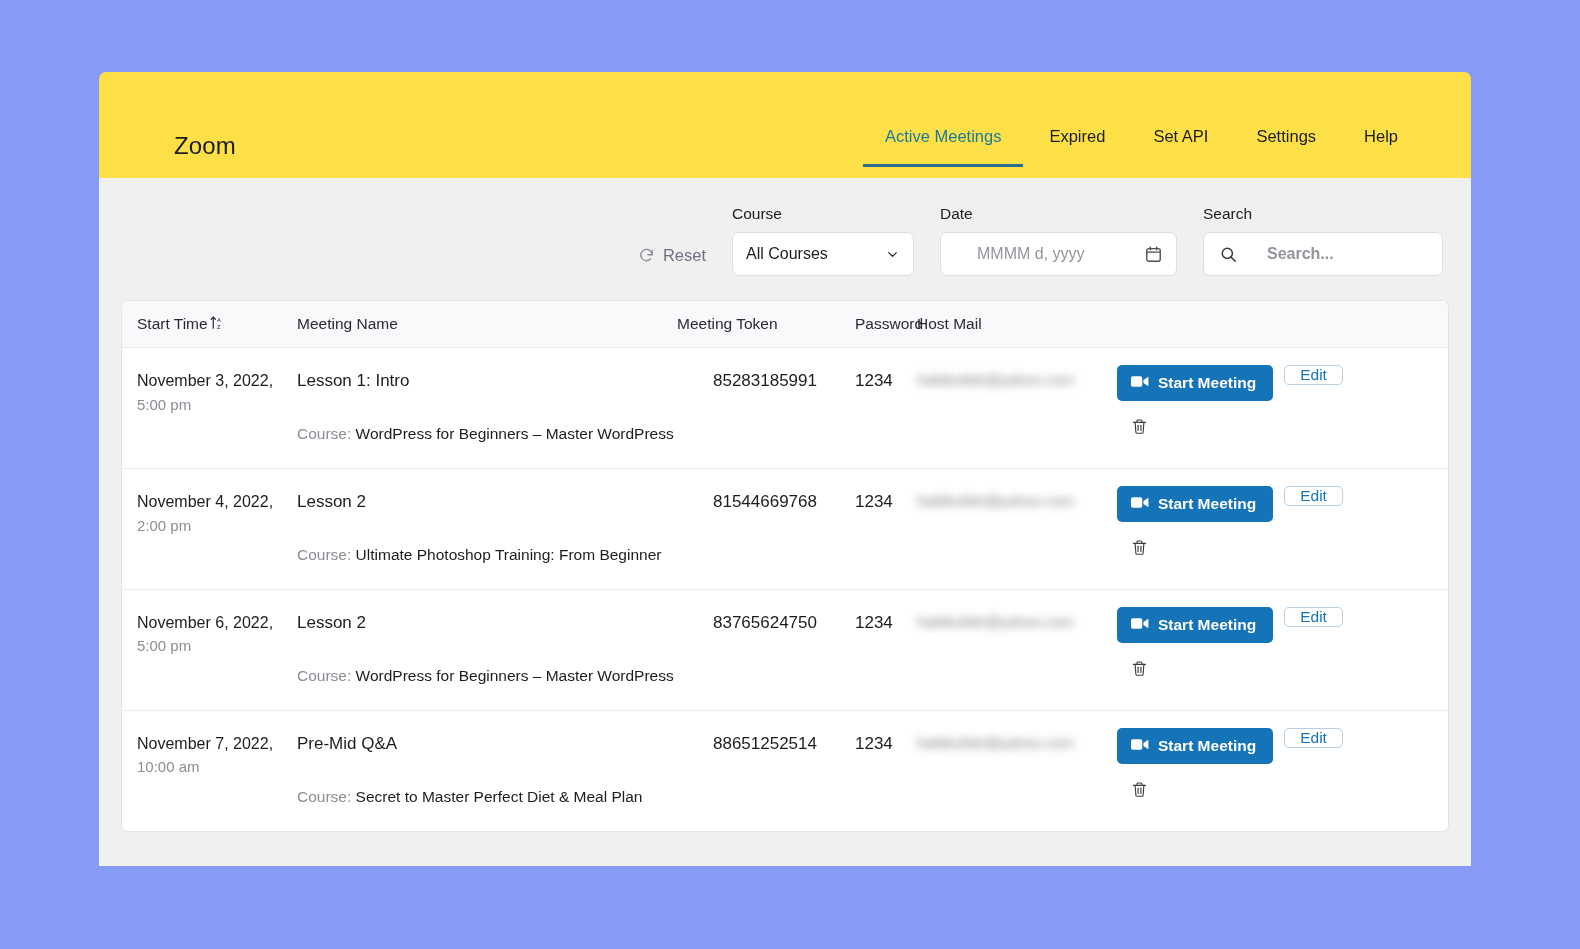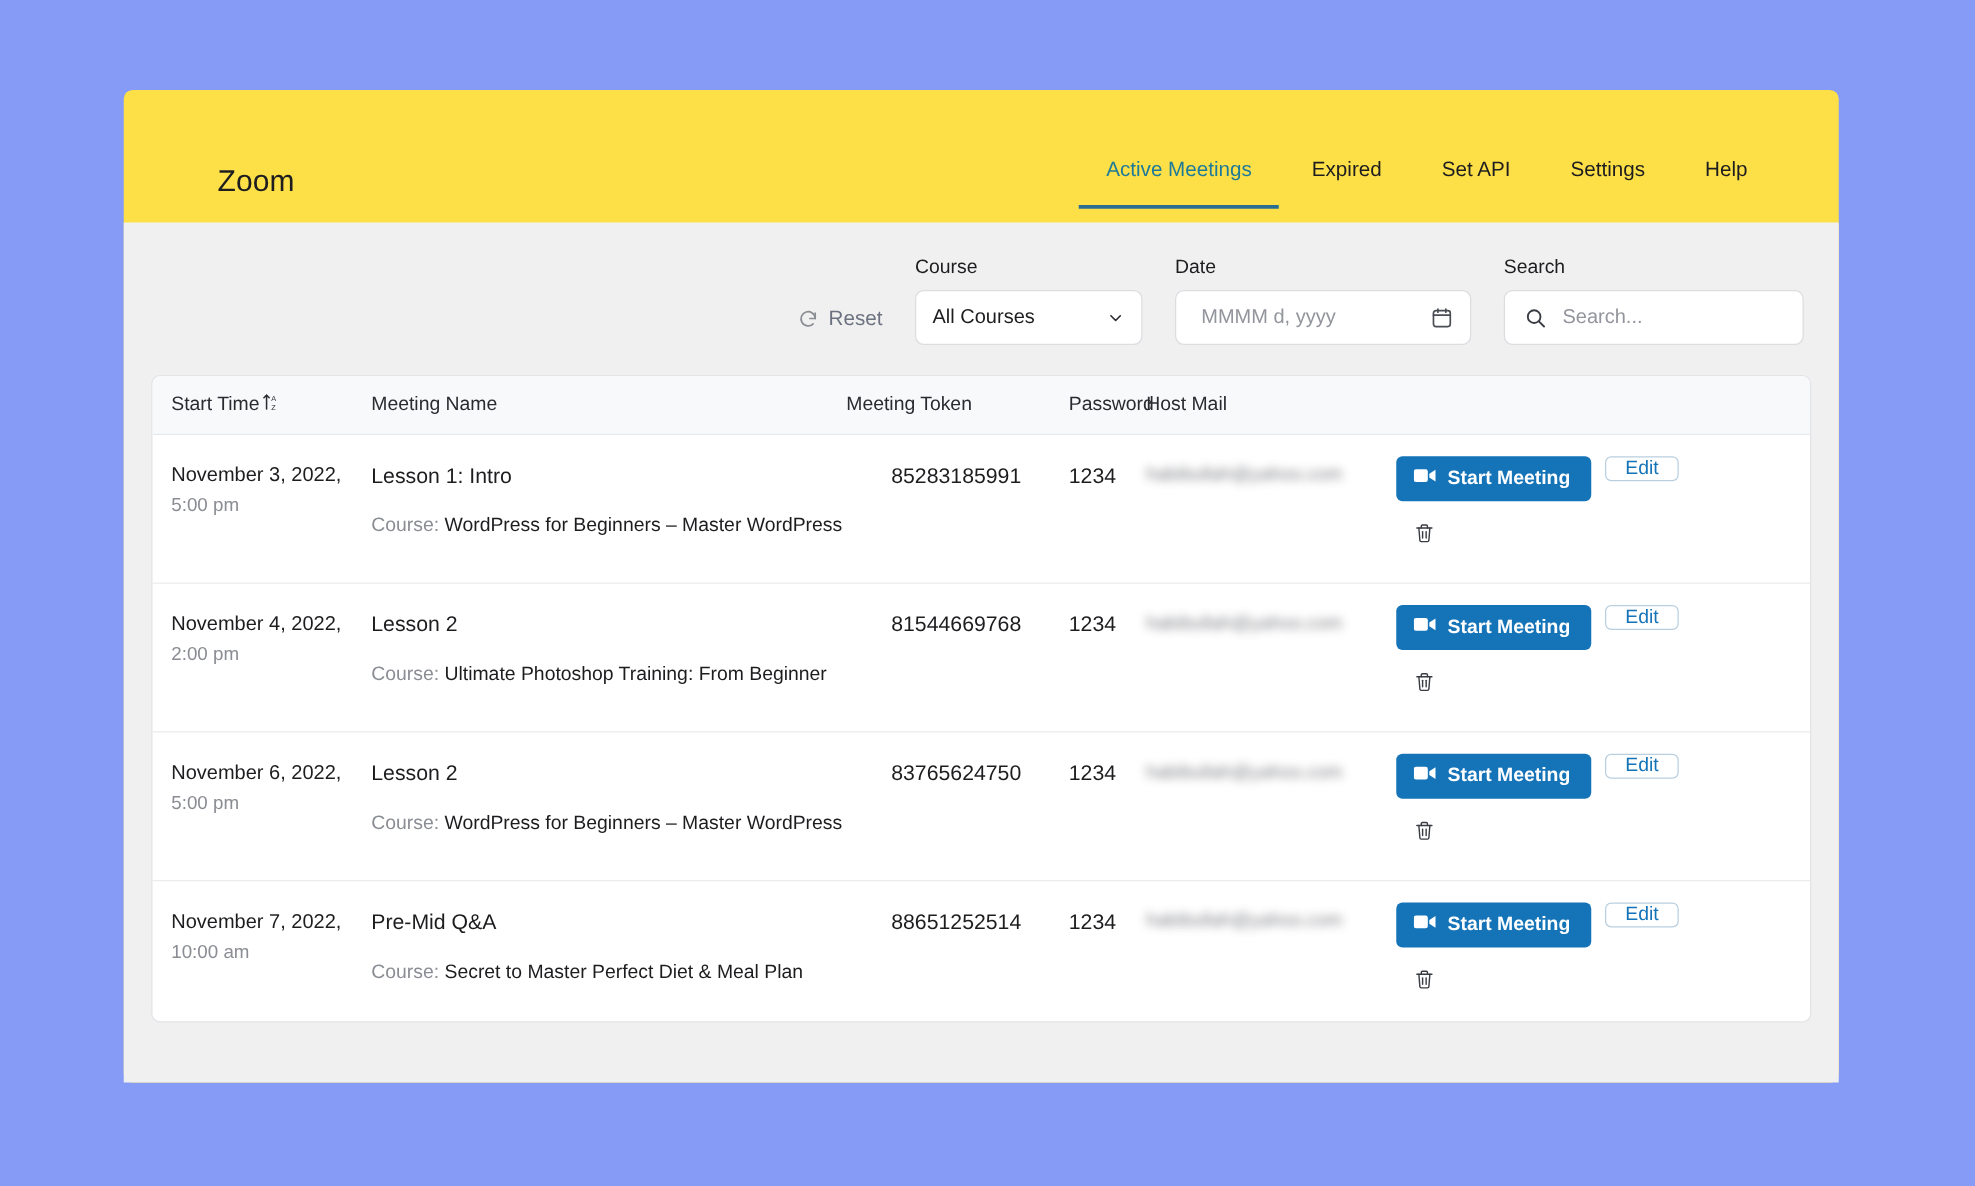--- a/index.html
+++ b/index.html
@@ -124,22 +124,22 @@
     border: 1px solid #dcdde0;
     border-radius: 7px;
     display: flex;
     align-items: center;
     padding: 0 13px;
     font-size: 16px;
     color: #1d1d20;
   }
 
   .control.course { width: 182px; justify-content: space-between; cursor: pointer; }
-  .control.date   { width: 237px; justify-content: space-between; padding-left: 20px; }
-  .control.search { width: 240px; gap: 12px; padding-left: 15px; }
+  .control.date   { width: 237px; justify-content: space-between; padding-left: 36px; }
+  .control.search { width: 240px; gap: 29px; padding-left: 15px; font-weight: bold; }
 
   .control .ph { color: #93959c; }
   .control .chev, .control .cal, .control .mag { display: flex; align-items: center; }
 
   .search-text { color: #93959c; font-size: 16px; }
 
   
   .table-wrap {
     background: #ffffff;
     border: 1px solid #e3e4e7;
@@ -190,21 +190,21 @@
     line-height: 1.42;
     margin-top: 1px;
   }
 
   .cell-name-main {
     font-size: 17px;
     color: #1d1d20;
     line-height: 1.3;
   }
   .cell-course {
-    margin-top: 18px;
+    margin-top: 31px;
     font-size: 15.5px;
     color: #1d1d20;
     line-height: 1.47;
   }
   .cell-course .lbl { color: #8b8d94; }
 
   .cell-token {
     font-size: 17px;
     color: #1d1d20;
     line-height: 1.3;

